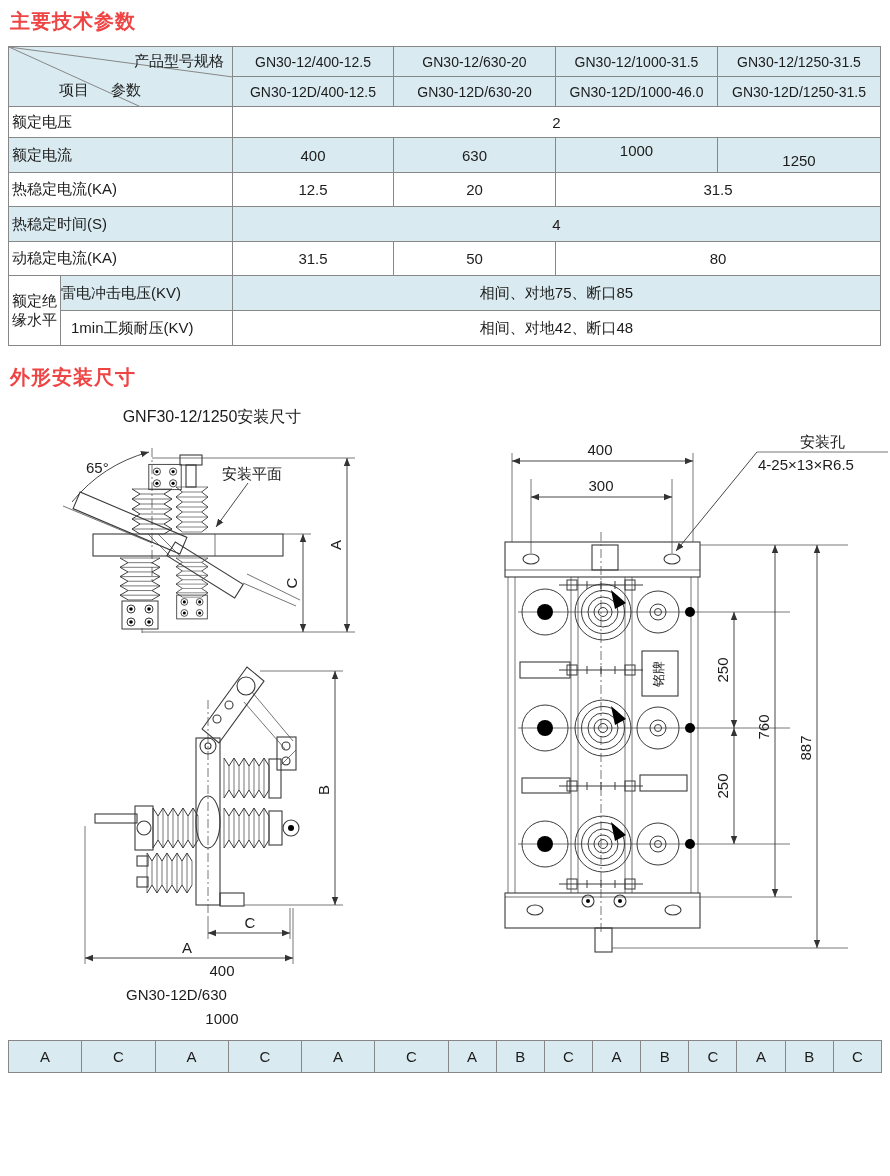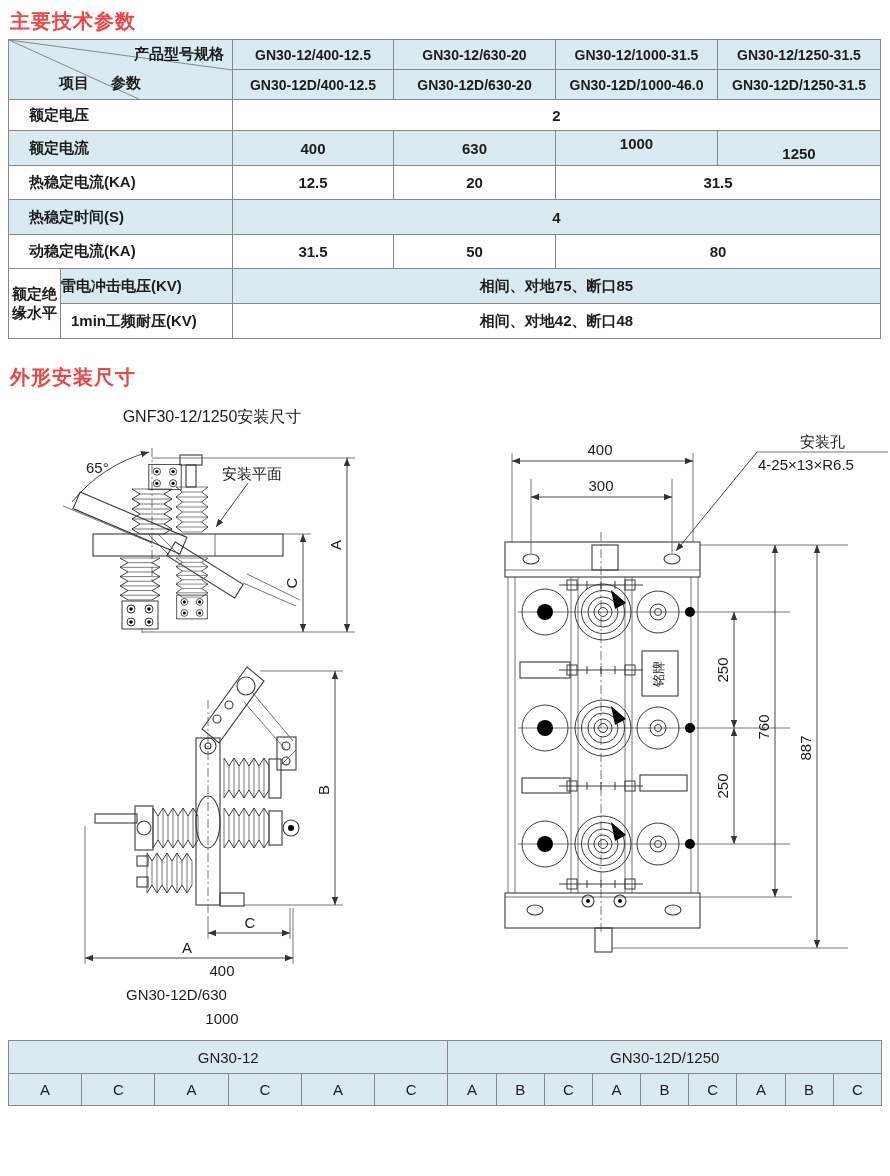--- a/index.html
+++ b/index.html
@@ -7,23 +7,23 @@
        font-family:"Liberation Sans","DejaVu Sans",sans-serif;color:#1c1c1c;}
   .sec-title{position:absolute;left:10px;font-size:20px;font-weight:bold;color:#ef4444;letter-spacing:1px;}
   #title1{top:8px;}
   #title2{top:364px;}
 
   table{border-collapse:collapse;table-layout:fixed;position:absolute;left:8px;background:#fff;}
   td{border:1px solid #878787;text-align:center;vertical-align:middle;
      font-size:15px;color:#1c1c1c;padding:0;overflow:hidden;}
   tr.blue td{background:#d9eaf0;}
   td.white{background:#fff !important;}
-  td.lab{text-align:left;padding-left:20px;}
+  td.lab{text-align:left;padding-left:3px;}
   td.model{font-size:14px;}
-  #spec-table{top:39px;width:712px;font-weight:bold;}
+  #spec-table{top:46px;width:712px;}
   #dim-table{top:1040px;width:874px;}
   .pre{white-space:pre;}
 
   
   .corner{position:relative;padding:0;}
   .corner svg{position:absolute;left:0;top:0;}
   .corner .tr{position:absolute;right:8px;top:5px;font-size:15px;}
   .corner .bl{position:absolute;left:14px;bottom:6px;font-size:15px;margin-left:36px;}
   .corner .bm{position:absolute;left:102px;bottom:6px;font-size:15px;}
 
@@ -309,24 +309,20 @@
       <col style="width:48px">
       <col style="width:48px">
       <col style="width:48px">
       <col style="width:48px">
       <col style="width:48px">
       <col style="width:48px">
       <col style="width:48px">
       <col style="width:48px">
   </colgroup>
   <tbody>
-      <tr class="blue" style="height:33px">
-    <td colspan="6">GN30-12</td>
-    <td colspan="9">GN30-12D/1250</td>
-  </tr>
   <tr class="blue" style="height:32px">
     <td>A</td>
     <td>C</td>
     <td>A</td>
     <td>C</td>
     <td>A</td>
     <td>C</td>
     <td>A</td>
     <td>B</td>
     <td>C</td>

